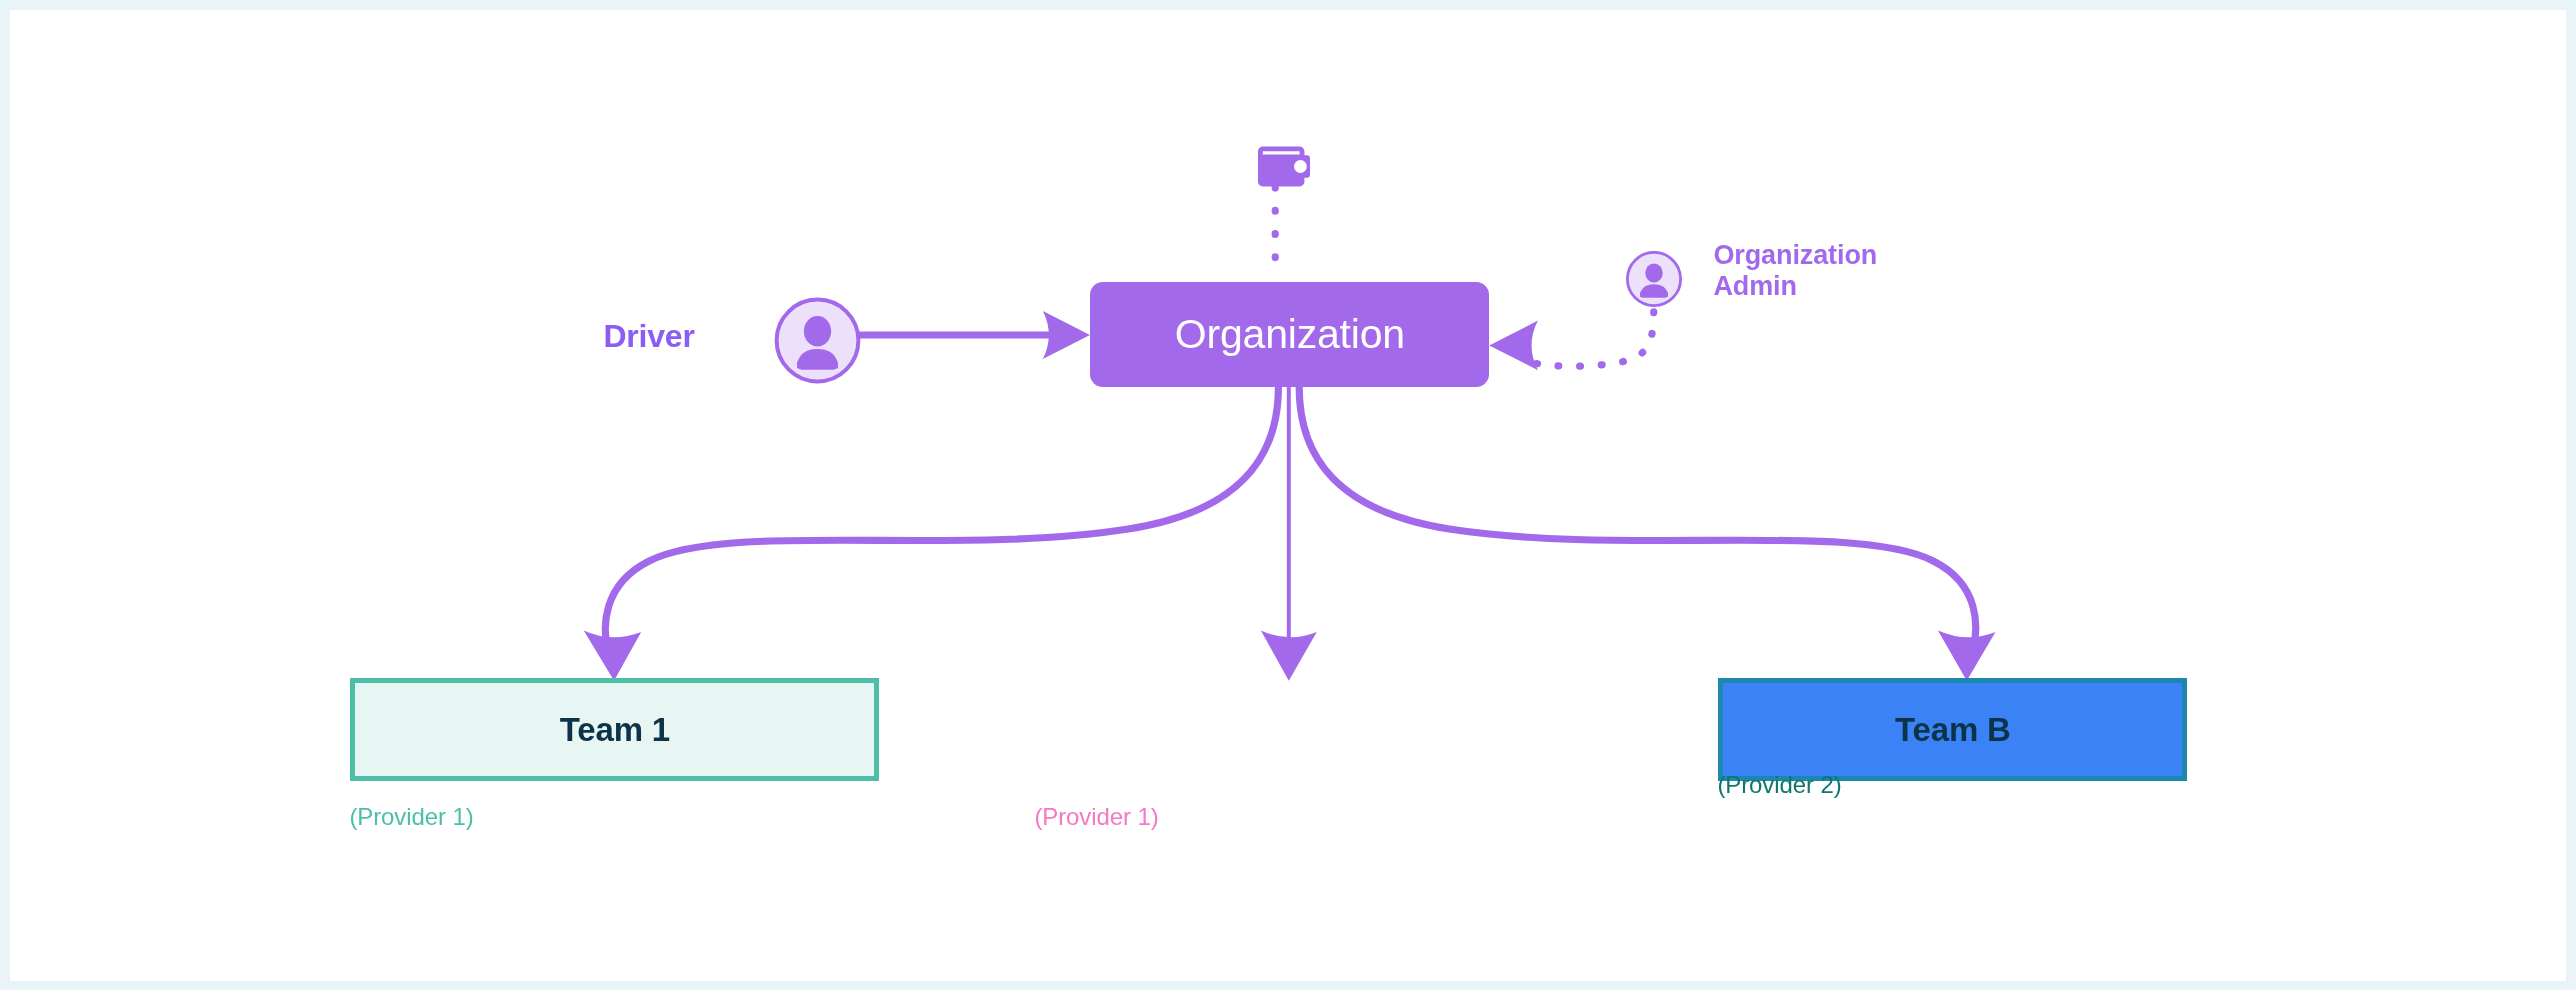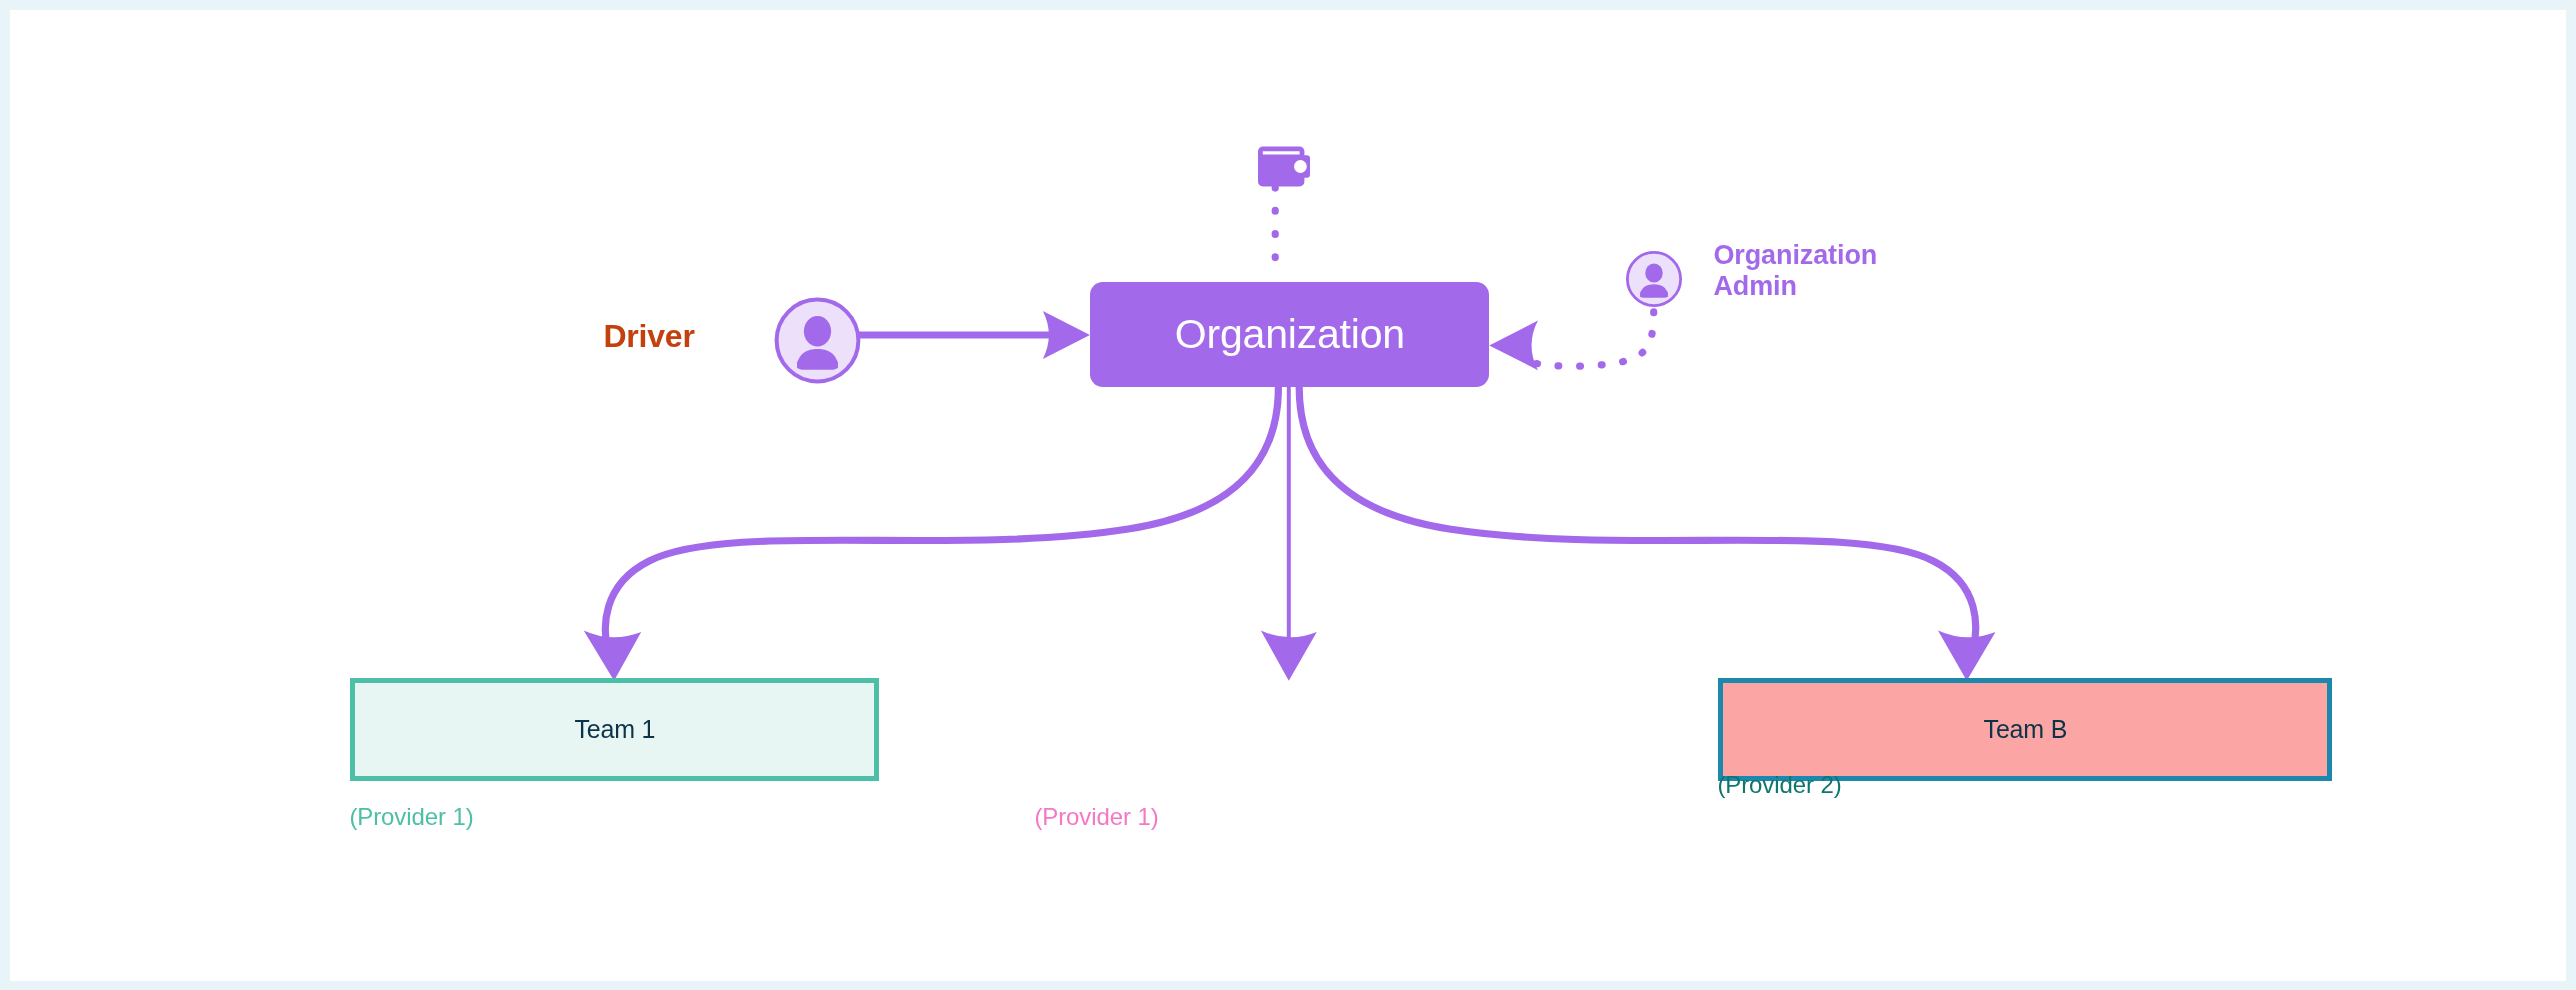--- a/index.html
+++ b/index.html
@@ -70,21 +70,21 @@
     top: 134px;
     width: 56px;
     height: 45px;
   }
 
   
   #driver-label {
     position: absolute;
     left: 593px;
     top: 308px;
-    color: #c2410c;
+    color: #8b5cf6;
     font-size: 32px;
     font-weight: 700;
     letter-spacing: -0.2px;
     white-space: nowrap;
   }
   #driver-avatar {
     position: absolute;
     left: 763px;
     top: 286px;
     width: 89px;
@@ -116,37 +116,37 @@
     position: absolute;
     box-sizing: border-box;
     height: 103px;
     border-style: solid;
     border-width: 5.6px;
     display: flex;
     align-items: center;
     justify-content: center;
   }
   .team-box .team-name {
-    font-size: 25px;
-    font-weight: 400;
+    font-size: 33px;
+    font-weight: 700;
     color: #0d3349;
     letter-spacing: -0.2px;
     line-height: 1;
   }
   .provider-label {
     position: absolute;
     font-size: 24px;
     font-weight: 400;
     letter-spacing: -0.1px;
     white-space: nowrap;
   }
 
   #team-1 { left: 340px;  top: 668px; width: 529px; border-color: #4cbfa6; background: #e7f6f2; }
   #team-2 { left: 1025px; top: 668px; width: 528px; border-color: #f478c4; background: #f0e7f7; }
-  #team-3 { left: 1708px; top: 668px; width: 614px; border-color: #1c88ad; background: #fca5a5; }
+  #team-3 { left: 1708px; top: 668px; width: 469px; border-color: #1c88ad; background: #3b82f6; }
 
   #provider-1 { left: 339px;  top: 793px; color: #4cbfa6; }
   #provider-2 { left: 1024px; top: 793px; color: #f478c4; }
   #provider-3 { left: 1707px; top: 761px; color: #0f766e; }
 </style>
 </head>
 <body>
 
 <div id="frame">
   <div id="canvas">

